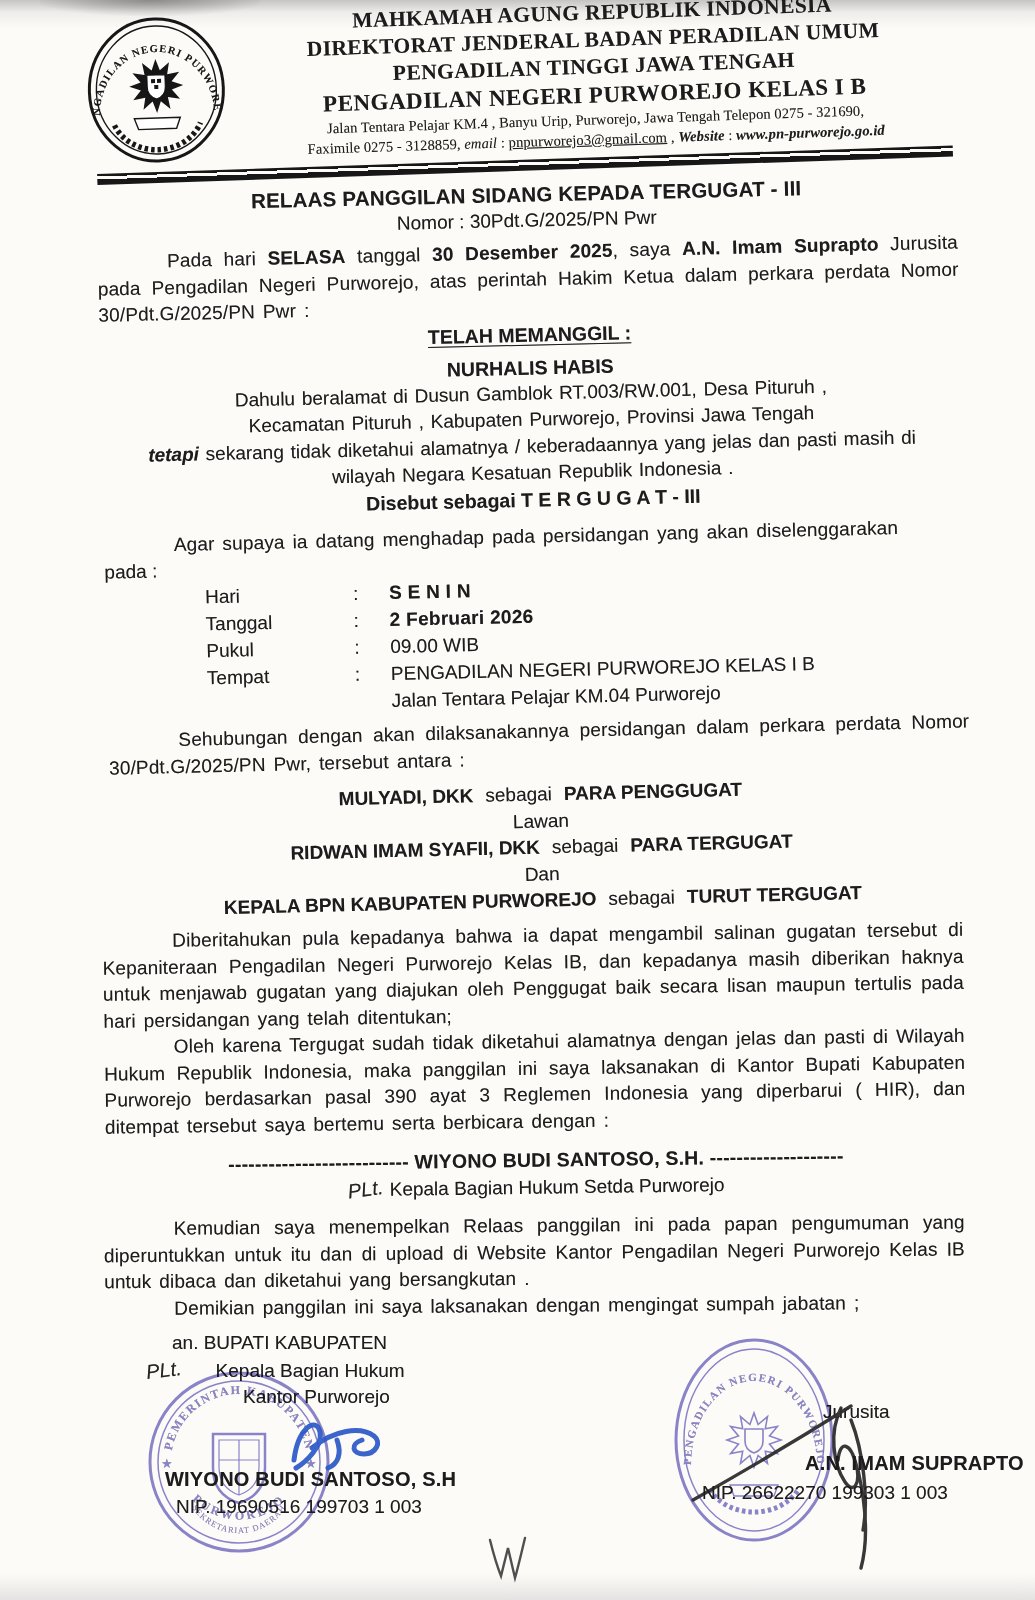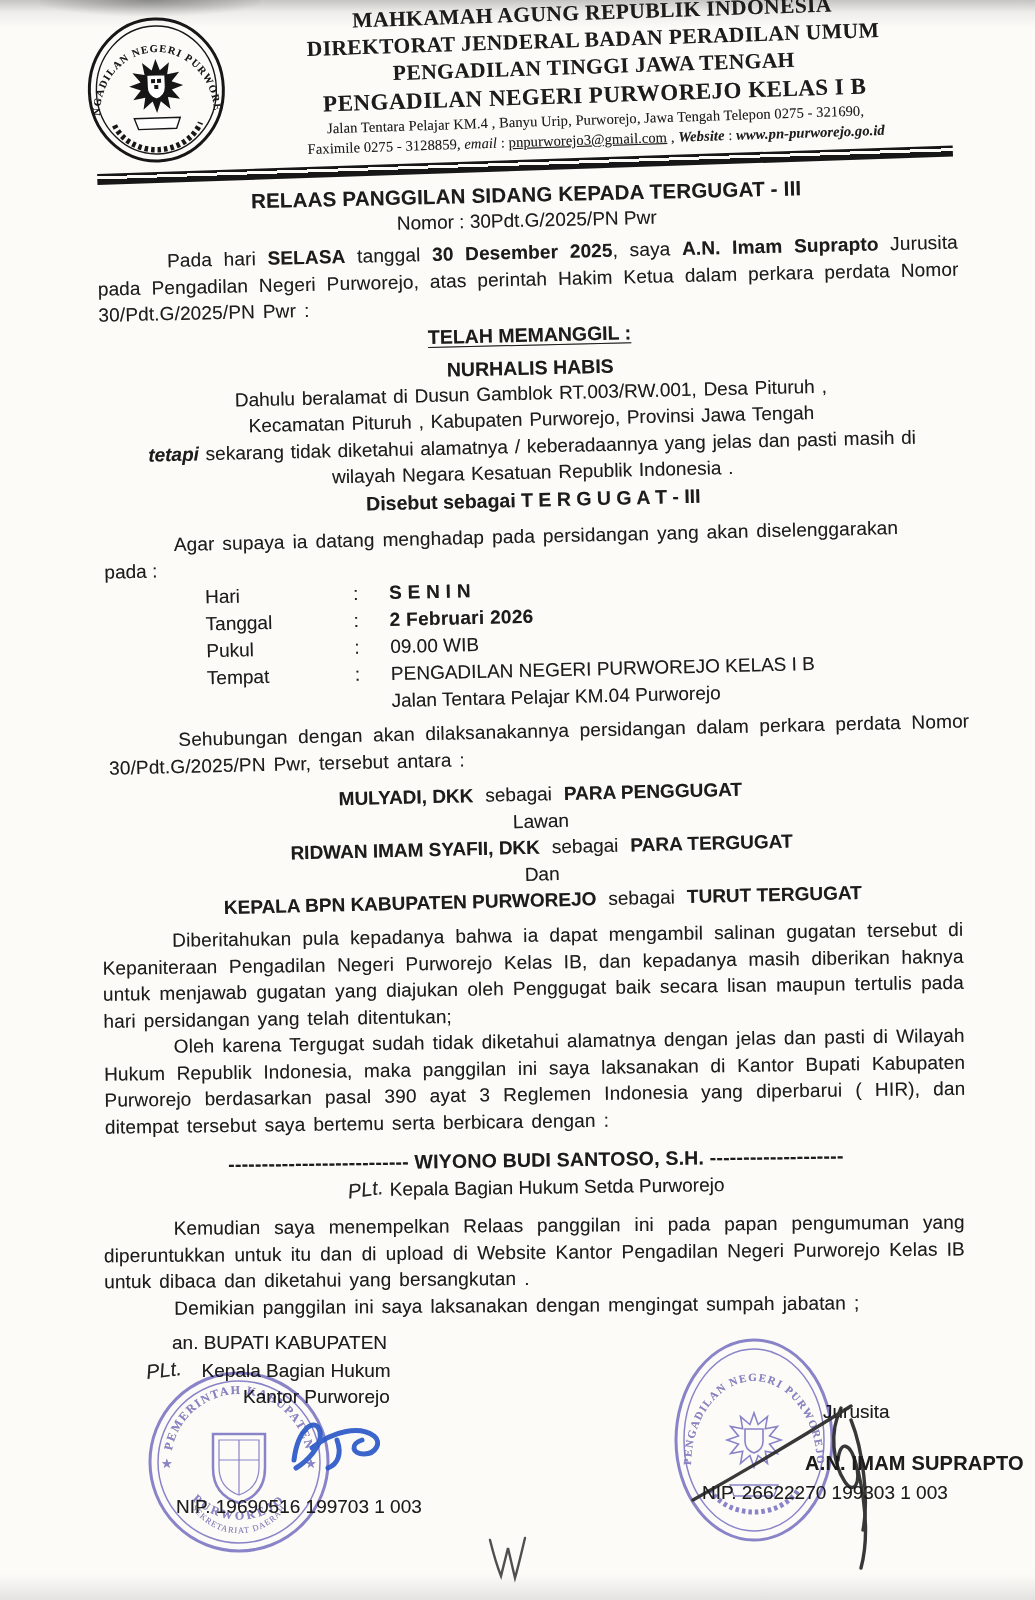--- a/index.html
+++ b/index.html
@@ -165,21 +165,21 @@
   </div>
 
   <div class="sec-low">
     <p class="p" style="margin:12px 0 0 0;">Kemudian saya menempelkan Relaas panggilan ini pada papan pengumuman yang diperuntukkan untuk itu dan di upload di Website Kantor Pengadilan Negeri Purworejo Kelas IB untuk dibaca dan diketahui yang bersangkutan .</p>
     <p class="p" style="margin:0;">Demikian panggilan  ini saya laksanakan dengan mengingat sumpah jabatan ;</p>
   </div>
 
   <div class="sigs">
 
     <div class="abs" style="left:172px;top:30px;">an. BUPATI KABUPATEN</div>
-    <div class="abs" style="left:146px;top:57px;"><span class="hand">PLt.</span><span style="margin-left:14px;">Kepala Bagian Hukum</span></div>
+    <div class="abs" style="left:146px;top:57px;"><span class="hand">PLt.</span><span style="margin-left:28px;">Kepala Bagian Hukum</span></div>
     <div class="abs" style="left:243px;top:84px;">Kantor Purworejo</div>
 
     <svg class="abs stamp" style="left:145px;top:66px;" width="188" height="188" viewBox="0 0 188 188">
       <circle cx="94" cy="94" r="89" class="st" stroke-width="3"></circle>
       <circle cx="94" cy="94" r="81" class="st" stroke-width="1.5"></circle>
       <defs>
         <path id="gs-top" d="M 26 94 A 68 68 0 1 1 162 94" fill="none"></path>
         <path id="gs-bot" d="M 32 106 A 65 65 0 0 0 156 106" fill="none"></path>
         <path id="gs-inner" d="M 42 130 A 56 56 0 0 0 146 130" fill="none"></path>
       </defs>
@@ -200,20 +200,21 @@
     </svg>
 
     <svg class="abs" style="left:282px;top:108px;" width="110" height="66" viewBox="0 0 110 66">
       <g fill="none" style="stroke:var(--sig,#2b59c8);" stroke-width="5" stroke-linecap="round" opacity=".92">
         <path d="M 12 50 C 16 18 34 6 38 22 C 41 36 24 52 14 58"></path>
         <path d="M 30 38 C 52 20 78 16 92 26 C 100 32 94 44 82 44 C 70 44 68 34 80 30"></path>
         <path d="M 55 30 C 60 44 56 54 46 58"></path>
       </g>
     </svg>
 
+    <div class="abs sgname" style="left:165px;top:166px;">WIYONO BUDI SANTOSO, S.H</div>
     <div class="abs" style="left:176px;top:194px;">NIP. 19690516 199703 1 003</div>
 
     <div class="abs" style="left:823px;top:62px;margin-top:37px;">Jurusita</div>
 
     <svg class="abs stamp" style="left:672px;top:33px;" width="164" height="210" viewBox="0 0 164 210">
       <ellipse cx="82" cy="105" rx="78" ry="100" class="st" stroke-width="3"></ellipse>
       <ellipse cx="82" cy="105" rx="70" ry="91" class="st" stroke-width="1.5"></ellipse>
       <defs>
           <path id="cs-top" d="M 19 130 A 63 84 0 1 1 145 130" fill="none"></path>
         </defs>

